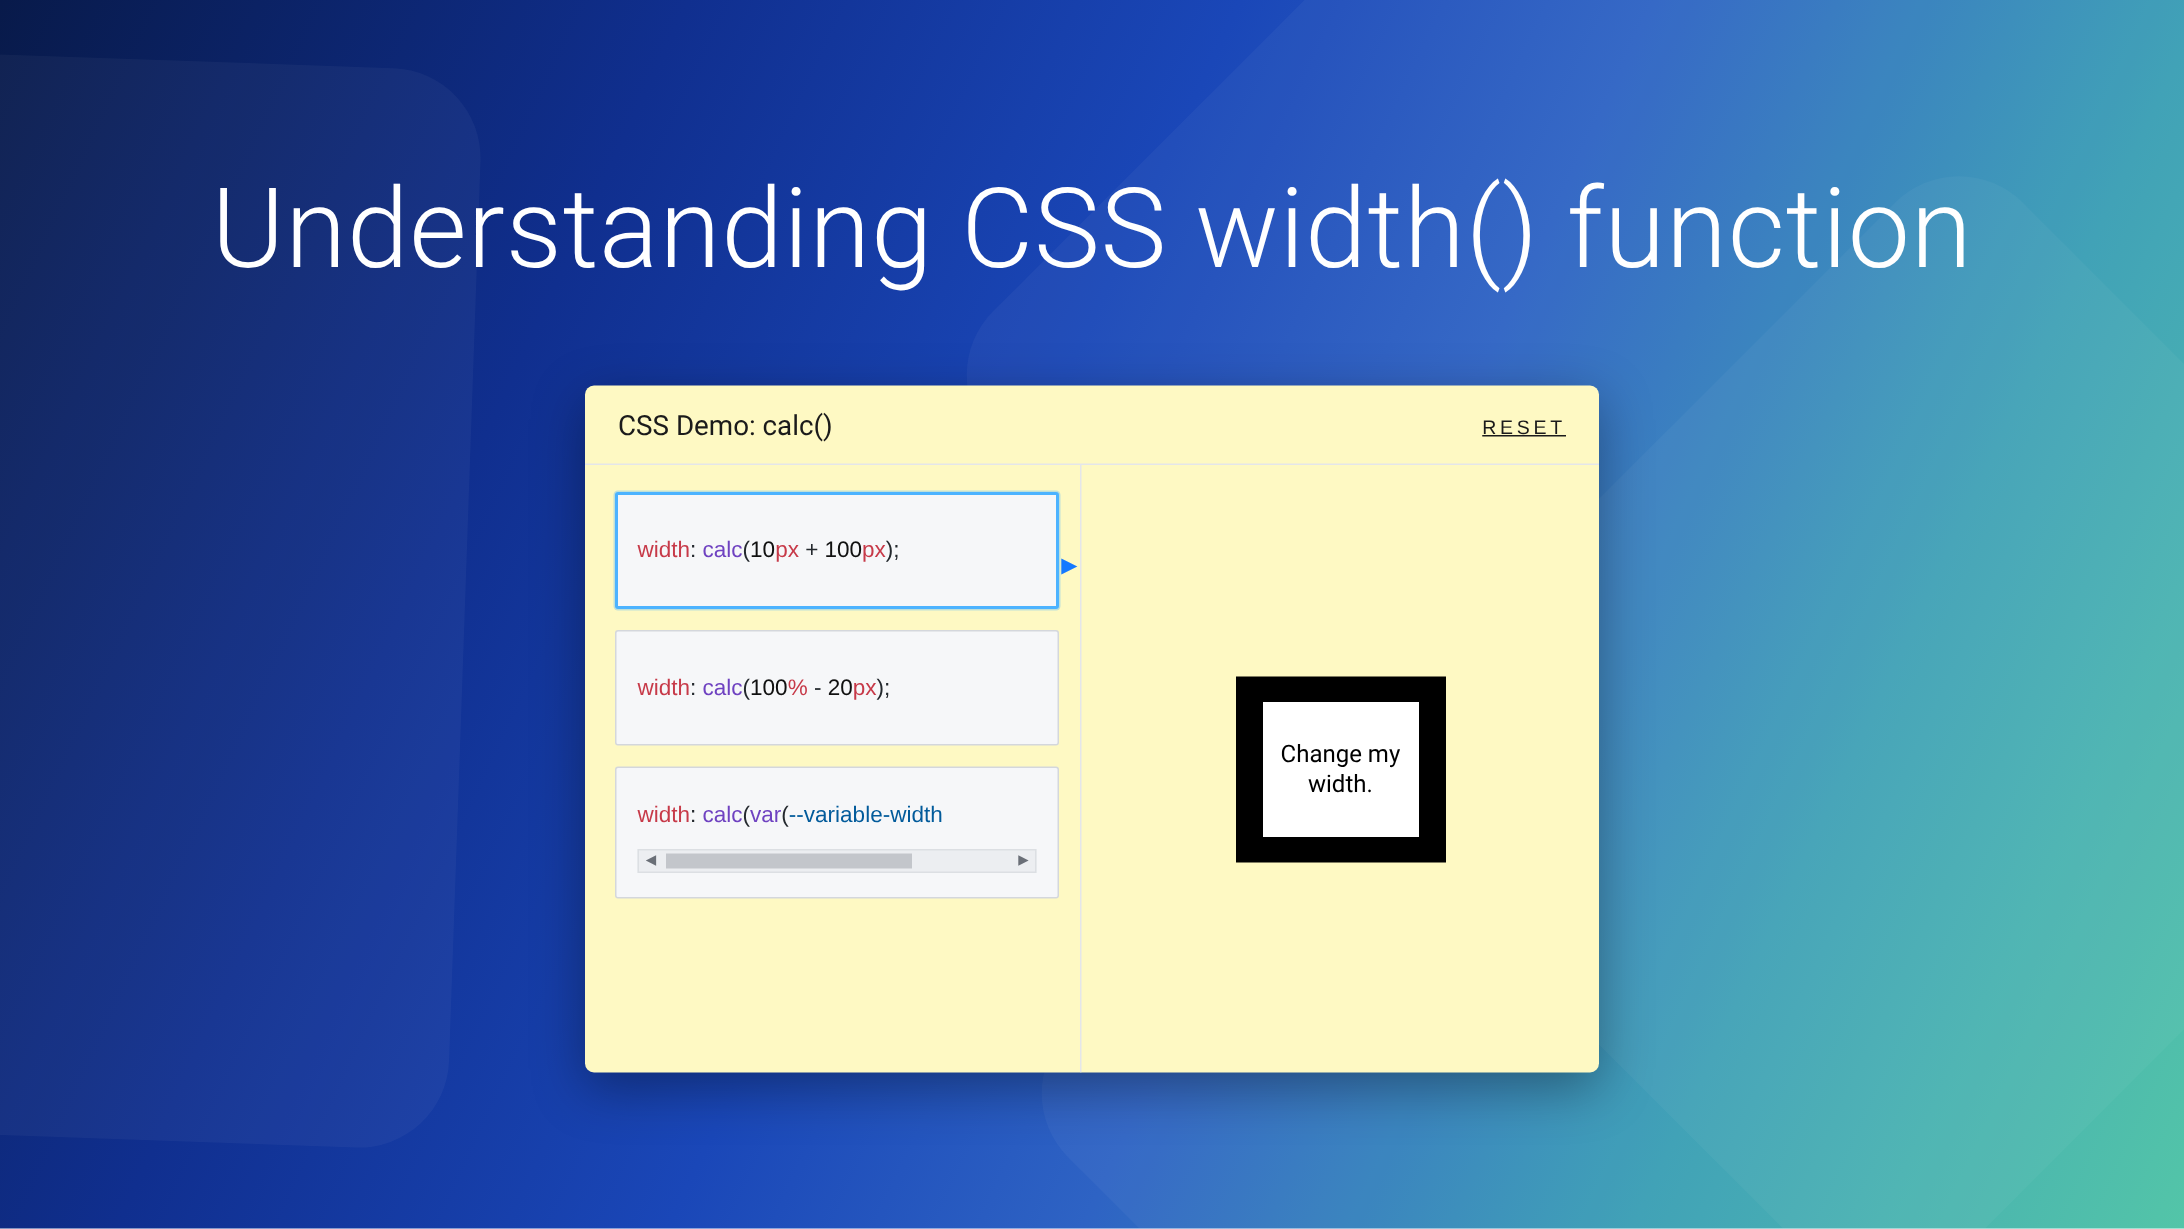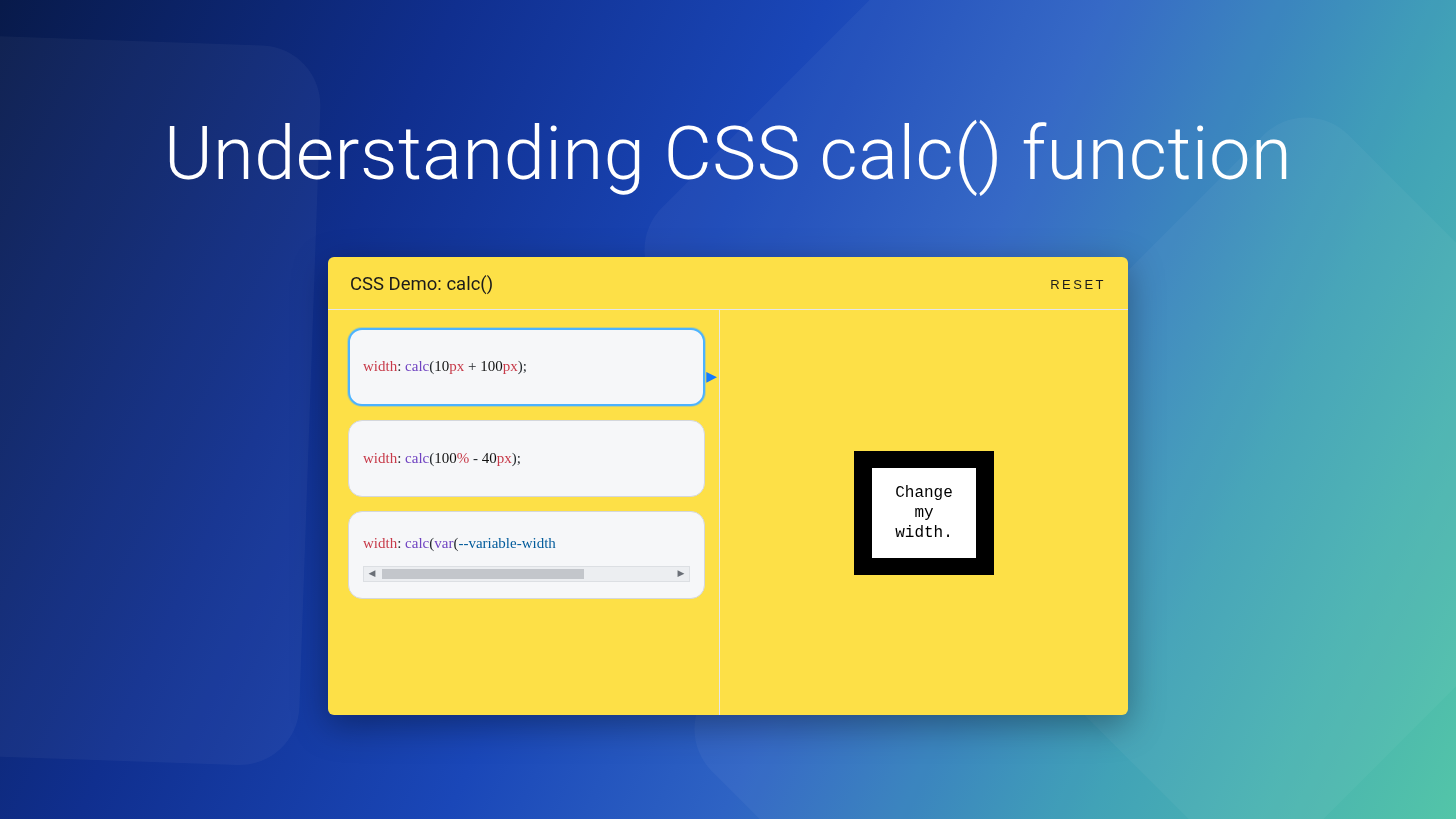--- a/index.html
+++ b/index.html
@@ -48,23 +48,23 @@
       text-align: center;
       color: #ffffff;
       font-weight: 300;
       font-size: 74px;
       letter-spacing: 0.5px;
       padding-top: 110px;
     }
     .demo-card {
       position: relative;
       z-index: 3;
-      width: 800px;
+      width: 676px;
       margin: 60px auto 0 auto;
-      background: #fde047;
+      background: #fef9c3;
       border-radius: 6px;
       box-shadow: 0 10px 35px rgba(0,0,0,0.35);
       overflow: hidden;
     }
     .card-header {
       display: flex;
       justify-content: space-between;
       align-items: center;
       padding: 16px 22px 14px 22px;
       border-bottom: 1px solid #e4e6ea;
@@ -75,44 +75,45 @@
       font-weight: 400;
     }
     .reset-btn {
       font-size: 13px;
       letter-spacing: 2.5px;
       color: #1b1b1b;
       font-weight: 500;
       background: none;
       border: none;
       cursor: pointer;
+      text-decoration: underline;
     }
     .card-body {
       display: flex;
       min-height: 405px;
     }
     .choices-column {
       width: 49%;
       padding: 18px 14px 18px 20px;
       border-right: 1px solid #e4e6ea;
       position: relative;
     }
     .preview-column {
       flex: 1;
       display: flex;
       align-items: center;
       justify-content: center;
     }
     .choice {
       background: #f6f7f9;
       border: 1px solid #d4d7dc;
-      border-radius: 14px;
+      border-radius: 2px;
       padding: 28px 14px;
       margin-bottom: 14px;
-      font-family: Liberation Serif, serif;
+      font-family: Liberation Sans, sans-serif;
       font-size: 15px;
       color: #333;
       cursor: pointer;
       white-space: nowrap;
       overflow: hidden;
       line-height: 1.3;
       position: relative;
     }
     .choice.selected {
       border: 2px solid #4cb3ff;
@@ -179,48 +180,47 @@
       width: 104px;
       height: 90px;
       display:flex;
       align-items:center;
       justify-content:center;
       text-align:center;
       font-size: 16px;
       color: #000;
       line-height: 1.25;
       padding: 12px;
-      font-family: Liberation Mono, monospace;
     }
   </style>
 </head>
 <body>
 
 <div class="bg-shape-left"></div>
 <div class="bg-shape-right-top"></div>
 <div class="bg-shape-right-bottom"></div>
 
-<h1 class="page-title">Understanding CSS calc() function</h1>
+<h1 class="page-title">Understanding CSS width() function</h1>
 
 <div class="demo-card">
   <div class="card-header">
     <div class="card-title">CSS Demo: calc()</div>
     <button class="reset-btn">RESET</button>
   </div>
 
   <div class="card-body">
     <div class="choices-column">
       <div class="arrow-indicator">▶</div>
 
       <div class="choice selected">
         <span class="tok-prop">width</span><span class="tok-punct">: </span><span class="tok-func">calc</span><span class="tok-punct">(</span><span class="tok-num">10</span><span class="tok-unit">px</span><span class="tok-plain"> + </span><span class="tok-num">100</span><span class="tok-unit">px</span><span class="tok-punct">);</span>
       </div>
 
       <div class="choice">
-        <span class="tok-prop">width</span><span class="tok-punct">: </span><span class="tok-func">calc</span><span class="tok-punct">(</span><span class="tok-num">100</span><span class="tok-unit">%</span><span class="tok-plain"> - </span><span class="tok-num">40</span><span class="tok-unit">px</span><span class="tok-punct">);</span>
+        <span class="tok-prop">width</span><span class="tok-punct">: </span><span class="tok-func">calc</span><span class="tok-punct">(</span><span class="tok-num">100</span><span class="tok-unit">%</span><span class="tok-plain"> - </span><span class="tok-num">20</span><span class="tok-unit">px</span><span class="tok-punct">);</span>
       </div>
 
 
       <div class="choice scrollkind">
         <span class="tok-prop">width</span><span class="tok-punct">: </span><span class="tok-func">calc</span><span class="tok-punct">(</span><span class="tok-func">var</span><span class="tok-punct">(</span><span class="tok-var">--variable-width</span>
         <div class="scrollbar-fake">
           <div class="arrow-left">◀</div>
           <div class="thumb"></div>
           <div class="track-space"></div>
           <div class="arrow-right">▶</div>

